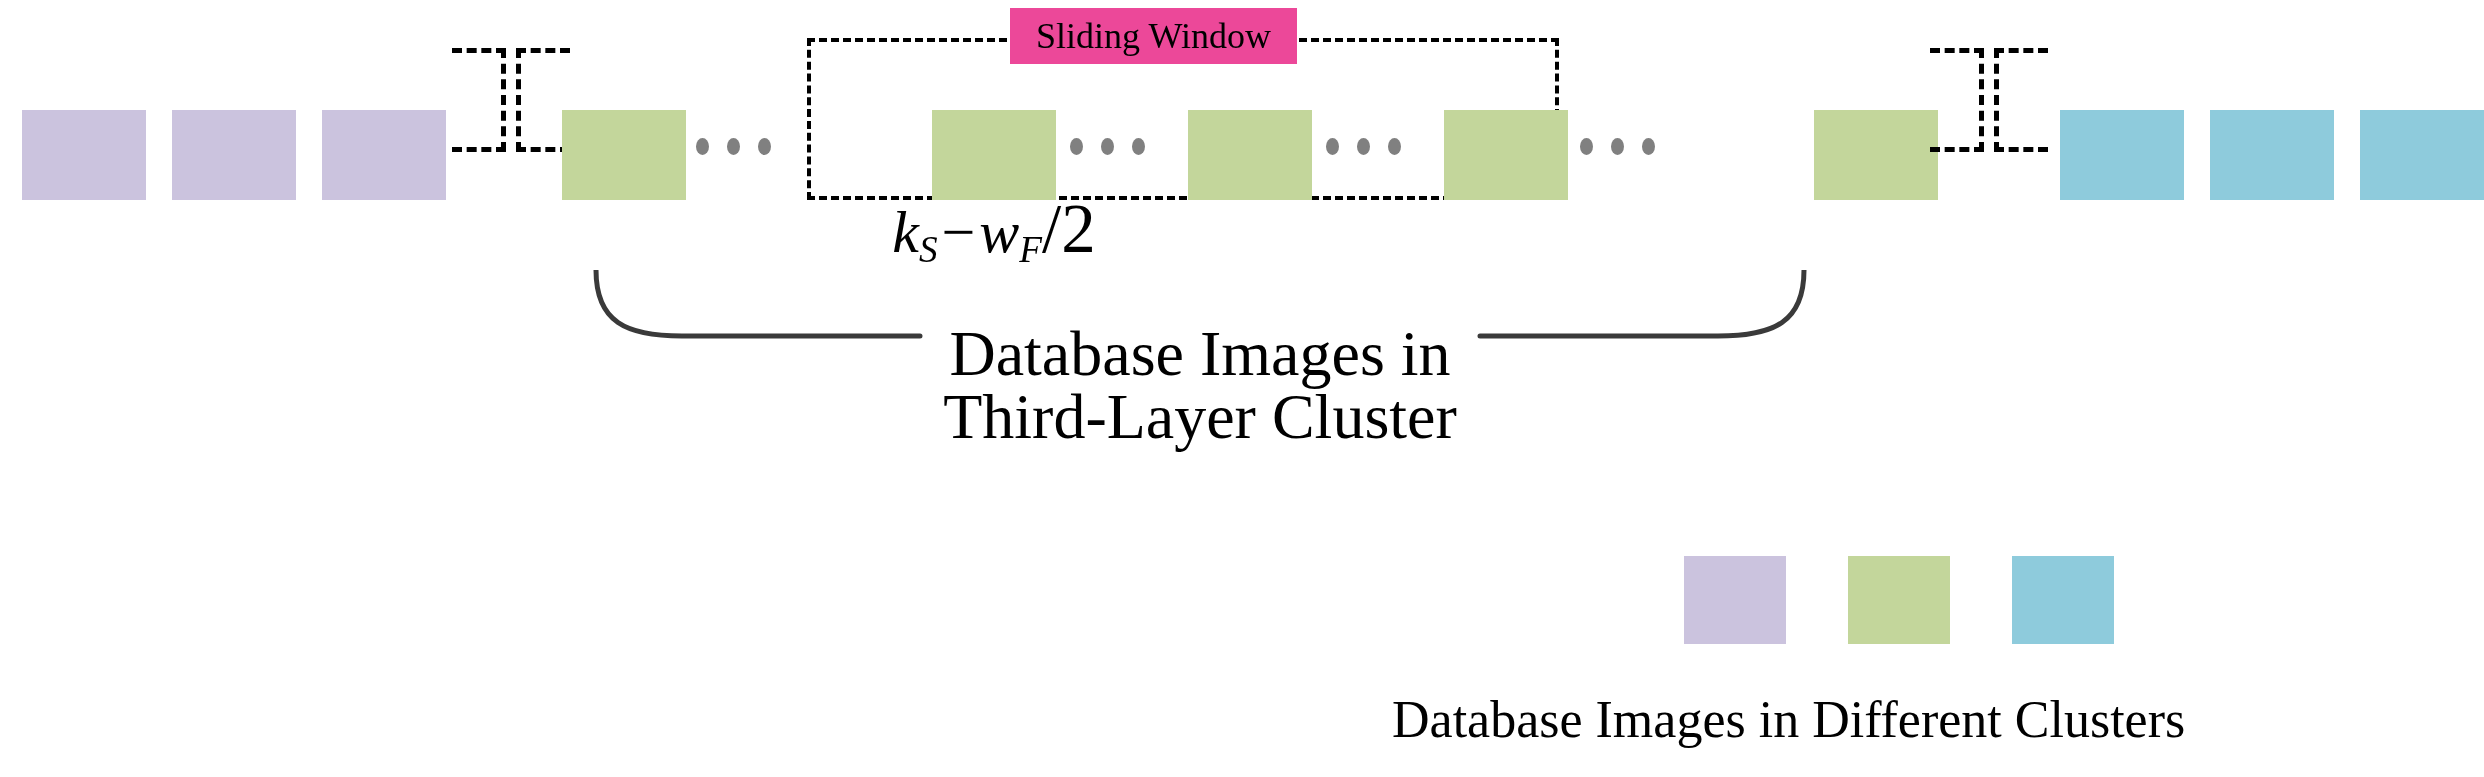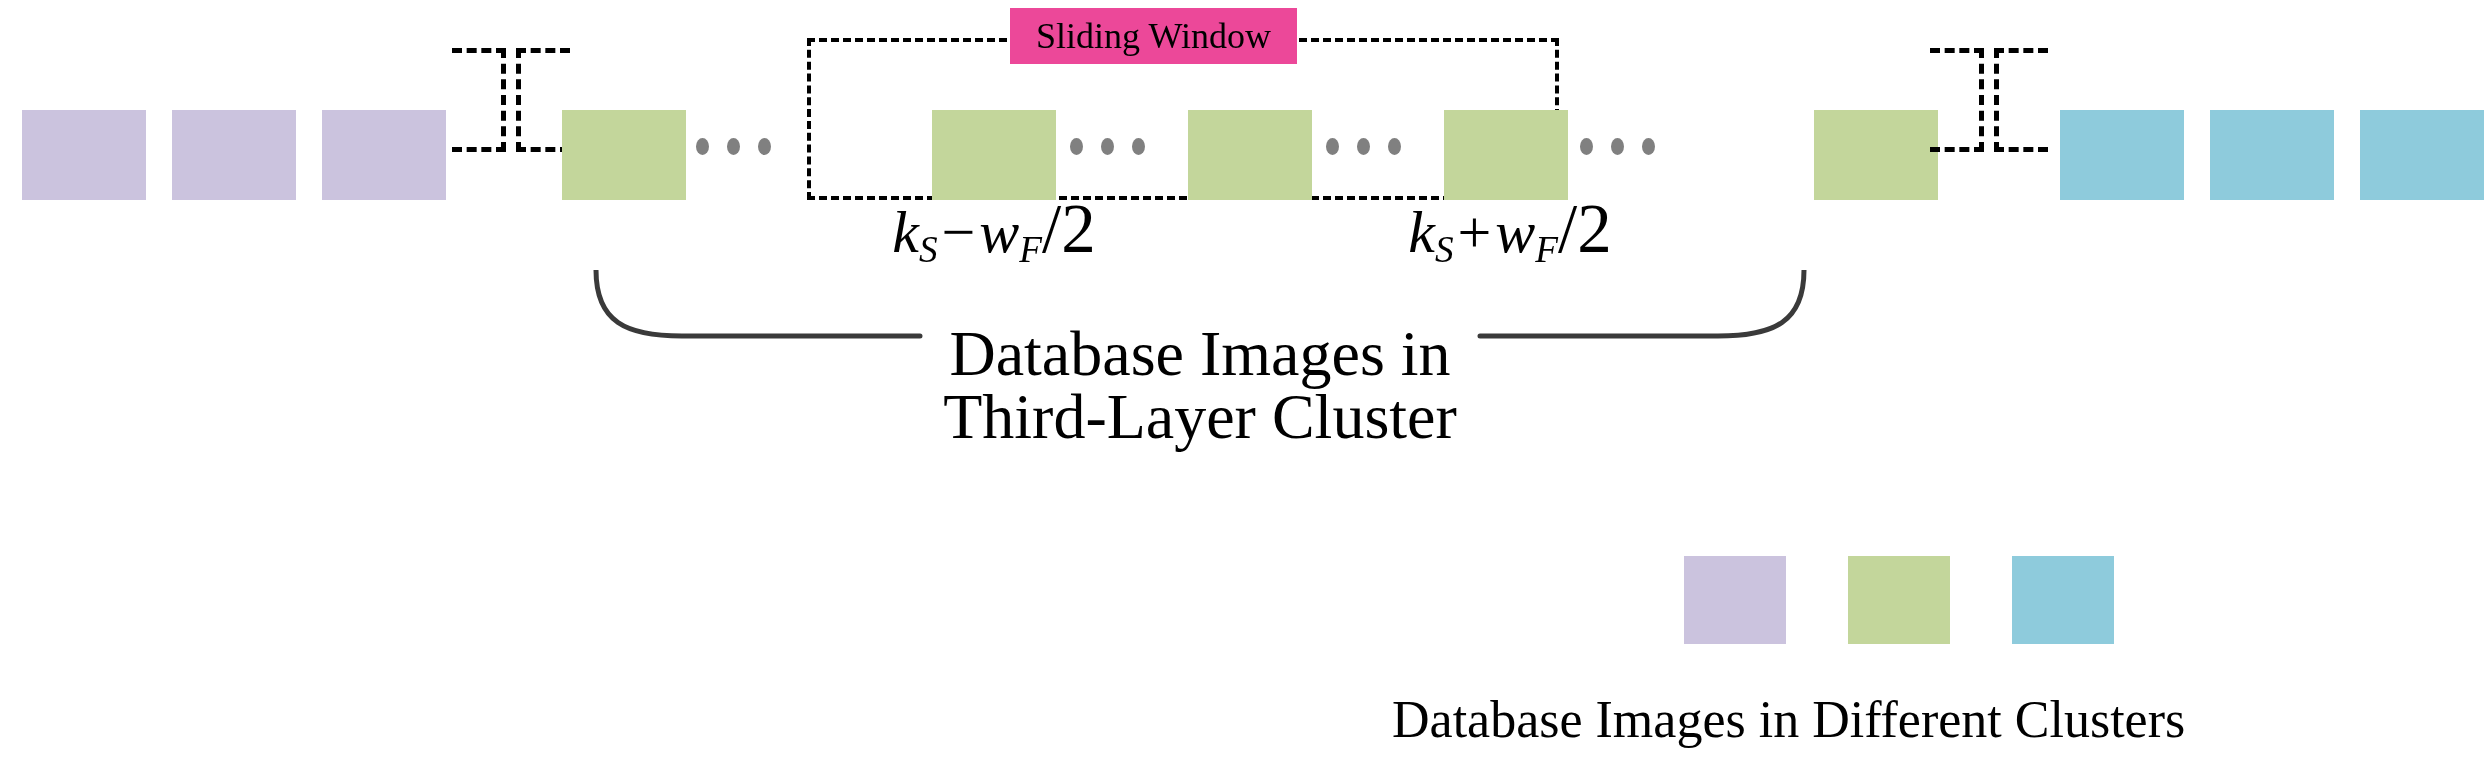--- a/index.html
+++ b/index.html
@@ -161,23 +161,20 @@
     <i></i>
   </div>
 
   <div class="img-box green" style="left:1444px; top:110px;"></div>
 
   <div class="math" style="left:844px; top:204px; width:300px;">
     <span>k</span><sub>S</sub><span class="op">−</span><span>w</span><sub>F</sub><span class="slash">/2</span>
   </div>
 
 
-  <div class="math" style="left:1360px; top:204px; width:300px;">
-    <span>k</span><sub>S</sub><span class="op">+</span><span>w</span><sub>F</sub><span class="slash">/2</span>
-  </div>
 
   <div class="dots" style="left:1580px; top:138px;">
     <i></i>
     <i></i>
     <i></i>
   </div>
 
   <div class="img-box green" style="left:1814px; top:110px;"></div>
 
   <div class="brk left-c" style="left:1930px; top:48px; width:54px; height:104px;"></div>

